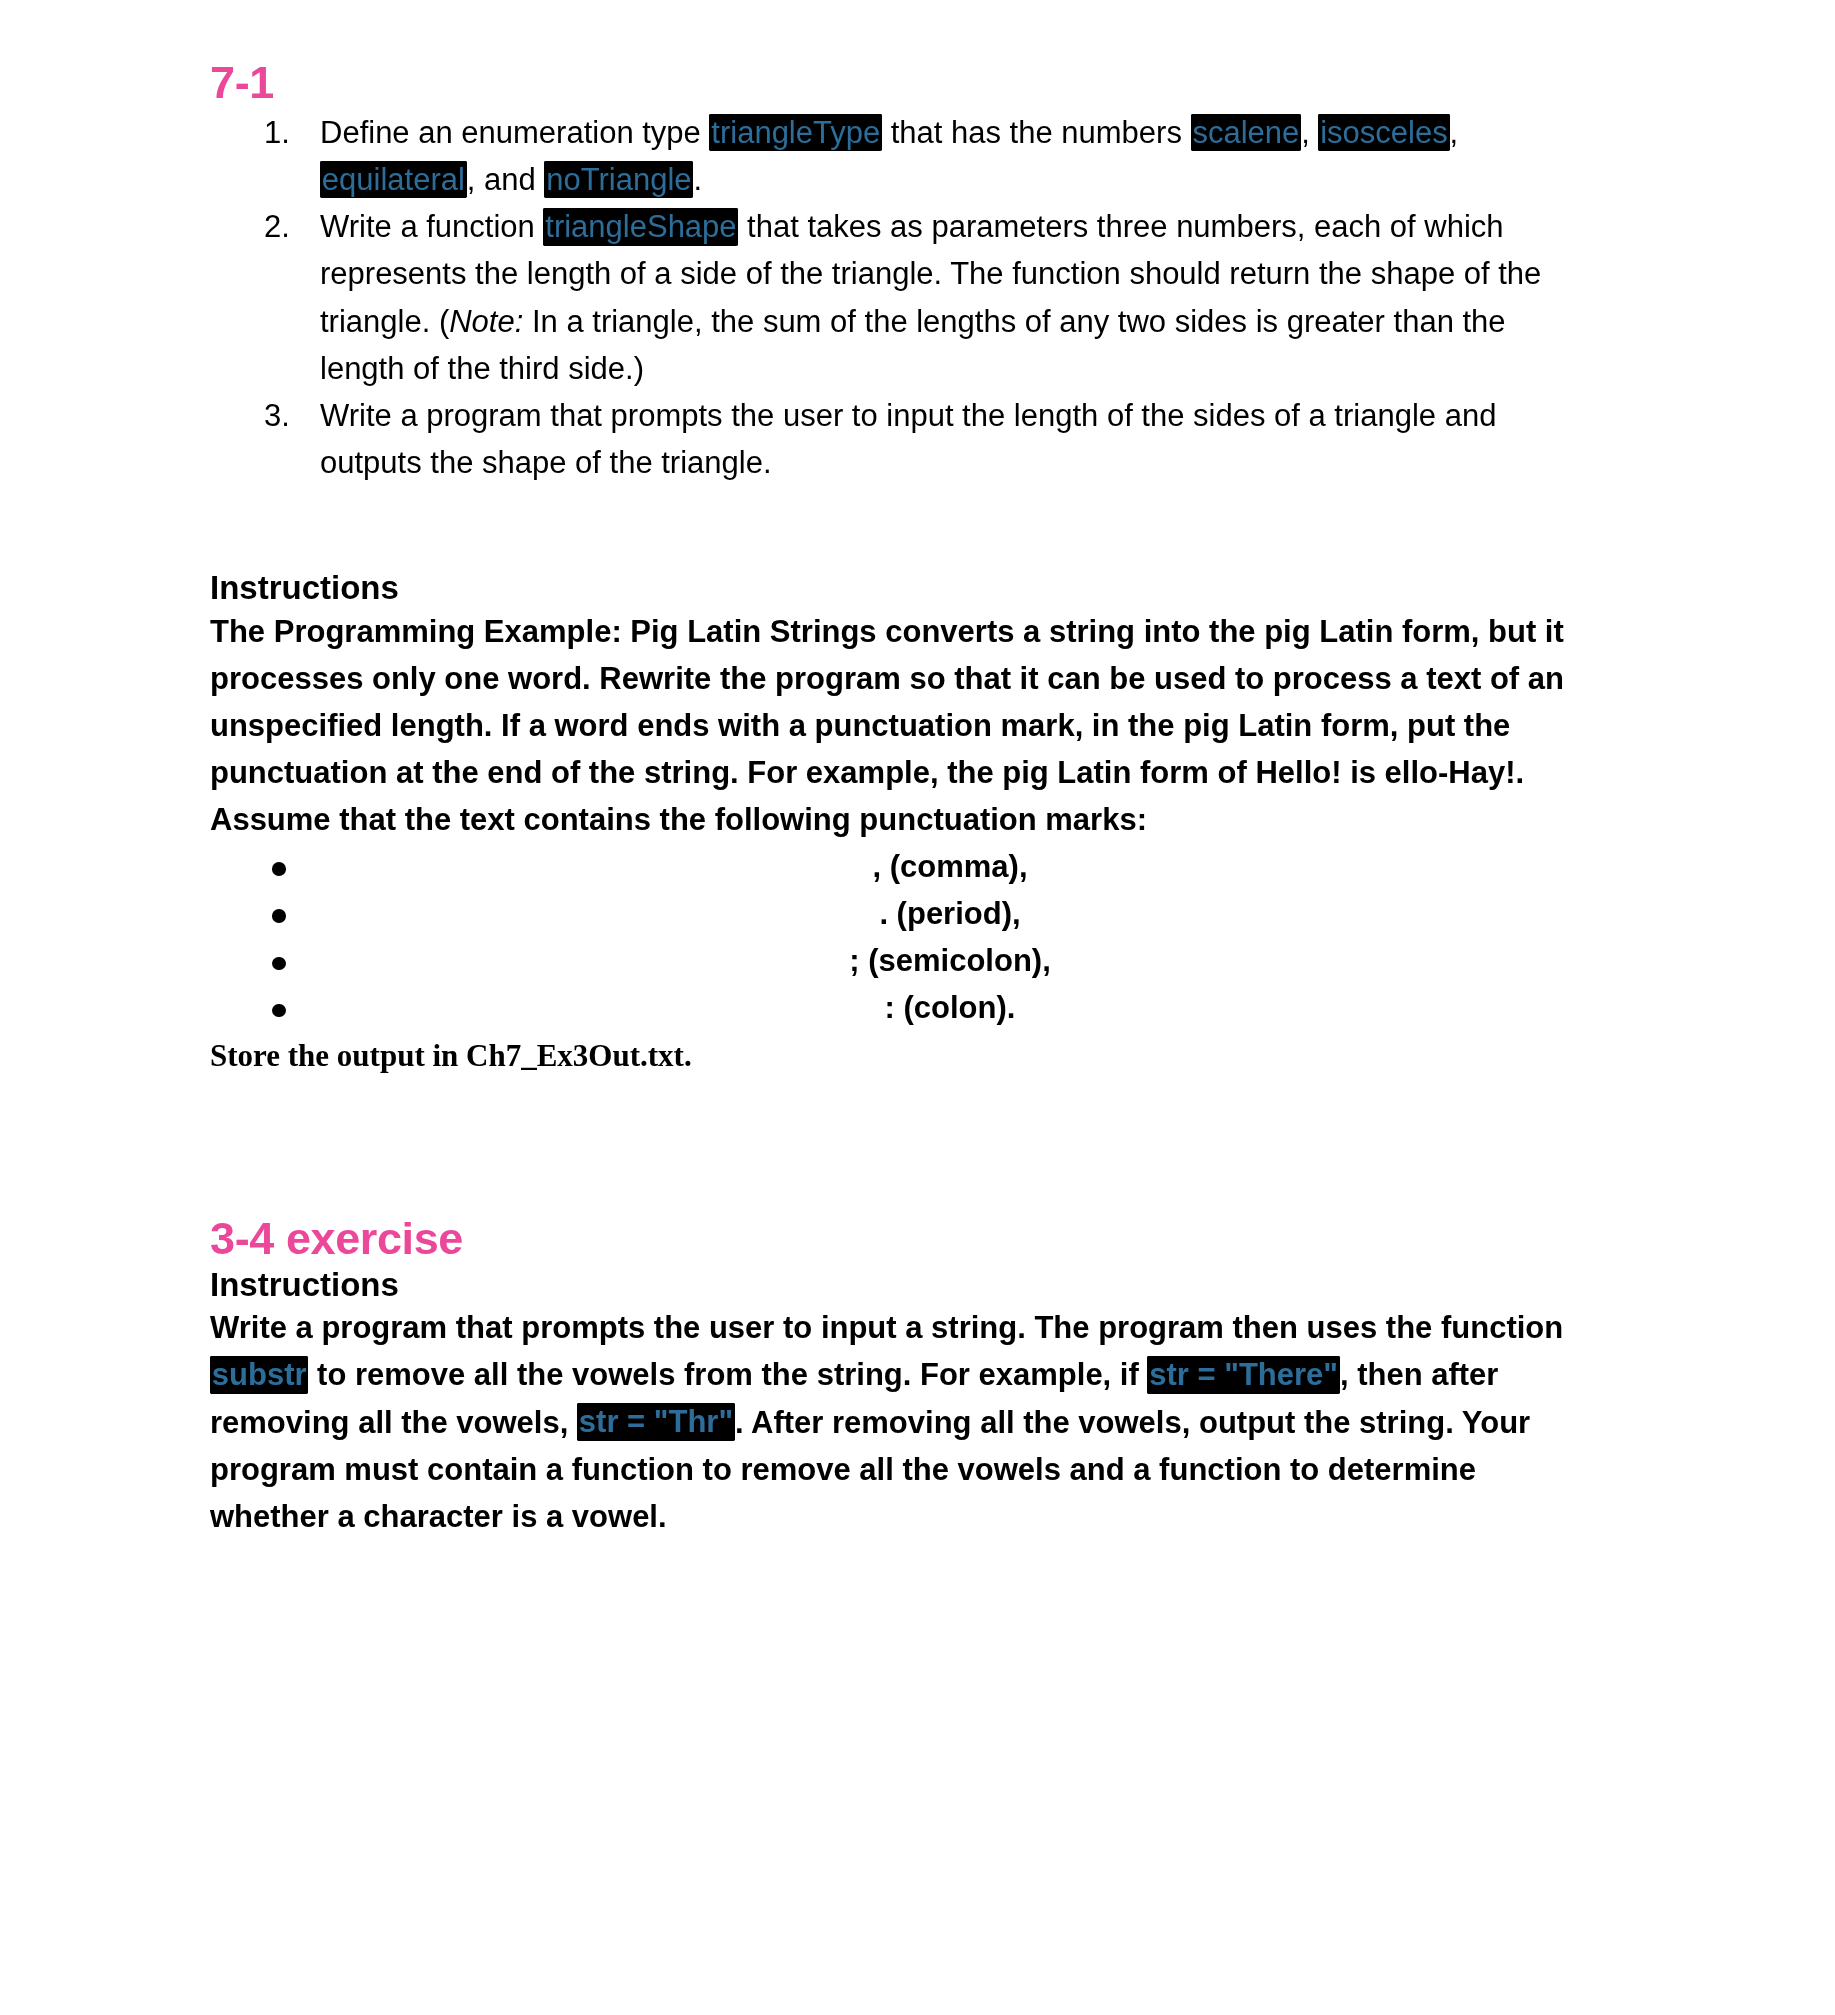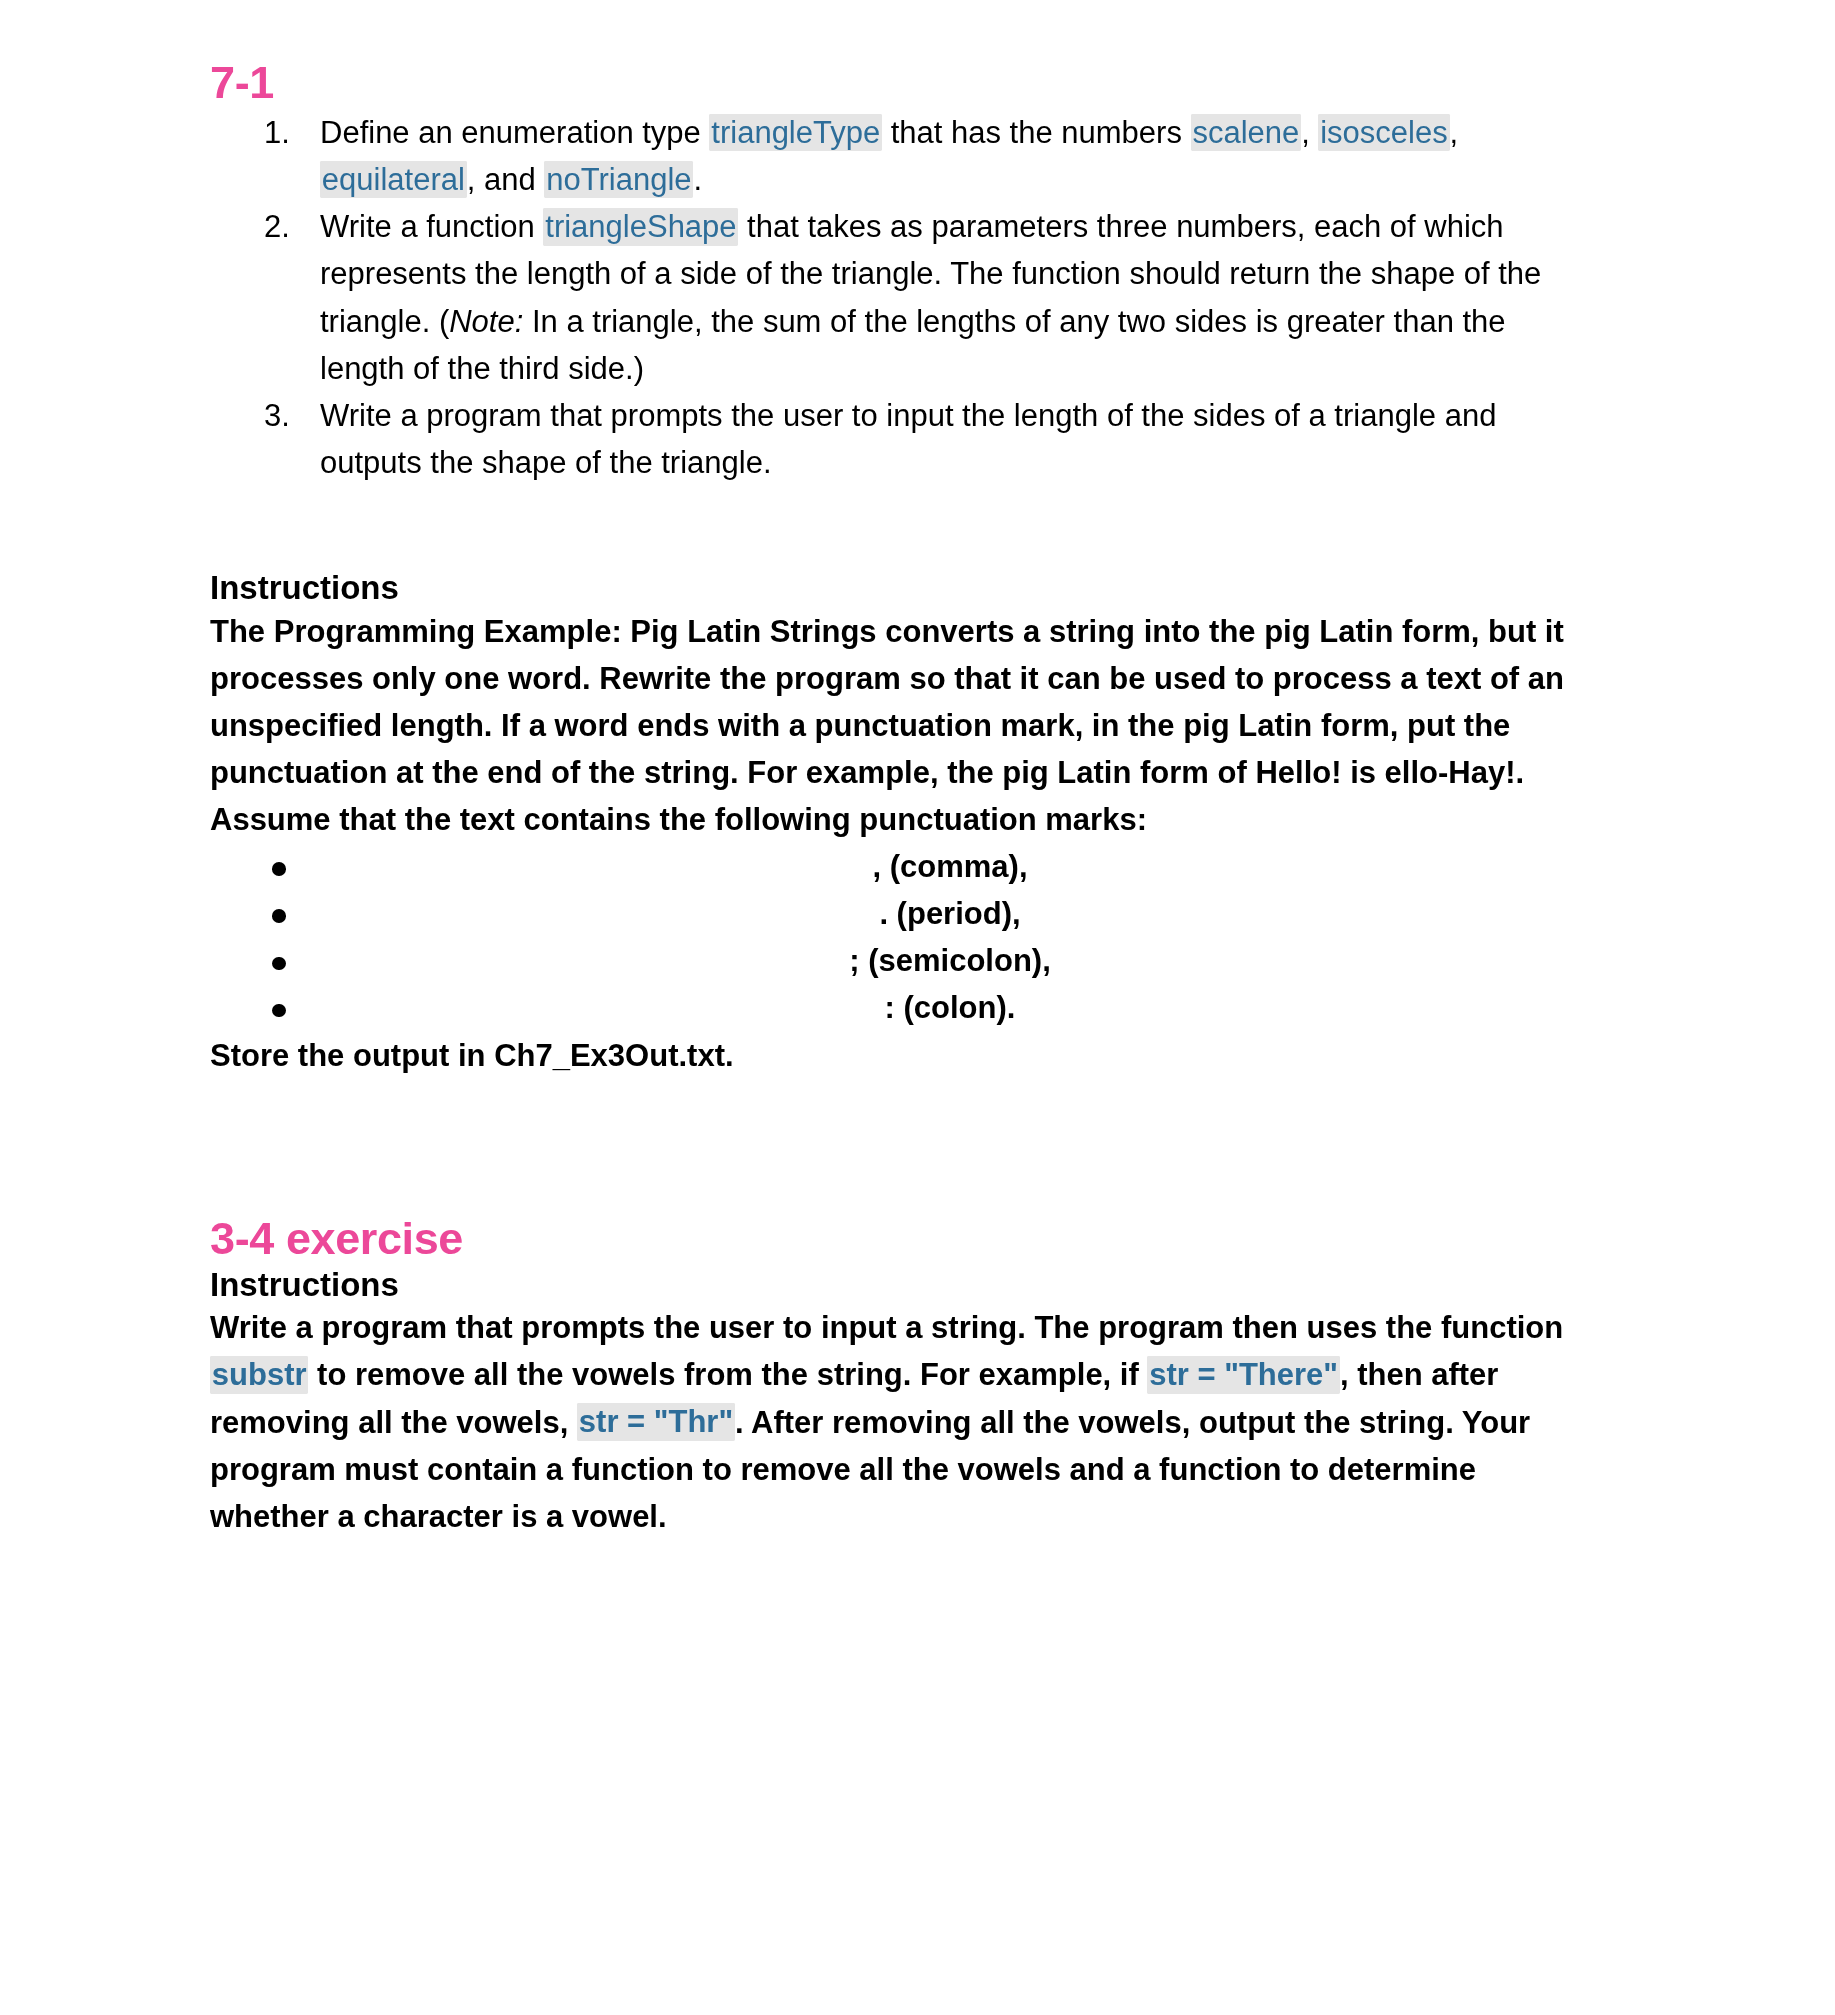--- a/index.html
+++ b/index.html
@@ -39,21 +39,21 @@
     color: #000;
   }
 
   
   .sp-top-1    { margin-top: 56px; }
   .sp-7-3      { margin-top: 82px; }
   .sp-instr    { margin-top: 81px; }
   .sp-para     { margin-top: 33px; }
   .sp-7-4      { margin-top: 133px; }
   .sp-instr2   { margin-top: 79px; }
-  .sp-store    { margin-top: 37px; }
+  .sp-store    { margin-top: 37px; font-family: Liberation Serif, serif; }
 
   
   p.body {
     font-size: 31px;
     line-height: 1.52;
     margin: 0;
     color: #000;
   }
   p.body.bold {
     font-weight: bold;
@@ -103,21 +103,21 @@
     height: 13.7px;
     border-radius: 50%;
     background: #000;
   }
 
   
   code.inline {
     font-family: "Liberation Sans", sans-serif;
     font-size: 1em;
     color: #2d6d99;
-    background: #e5e5e5;
+    background: #000000;
     padding: 0.04em 0.06em;
     border-radius: 1.4px;
     white-space: normal;
   }
 
   em.note {
   }
 </style>
 </head>
 <body>

